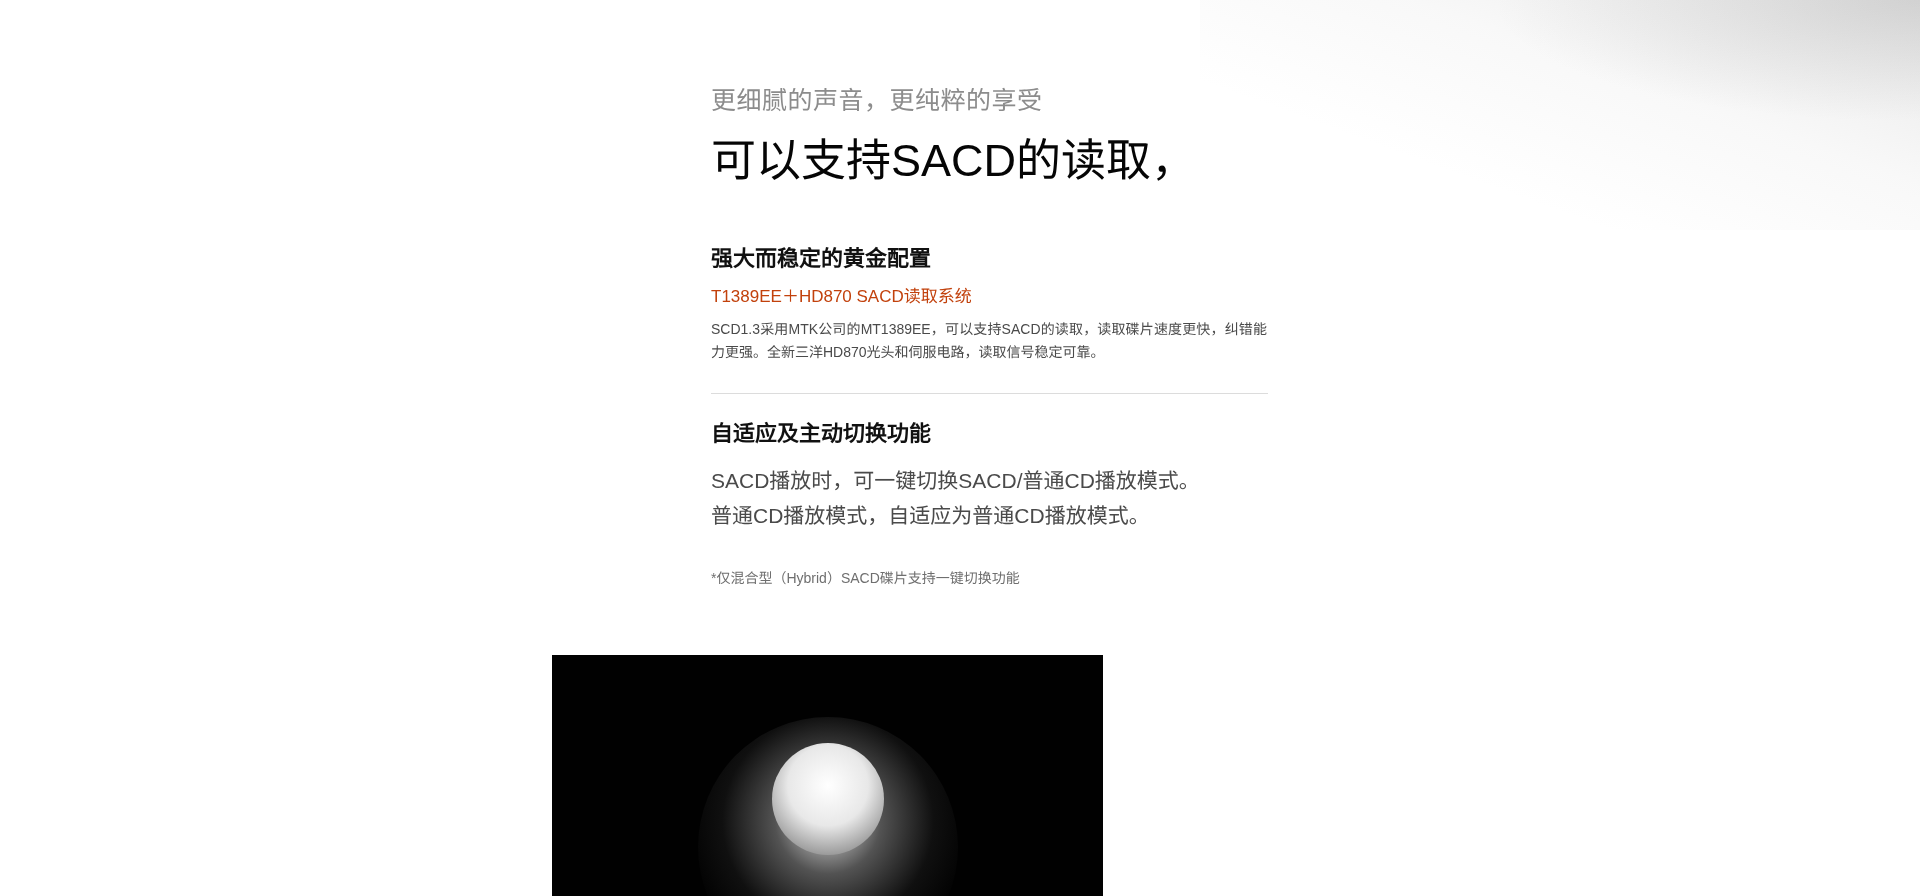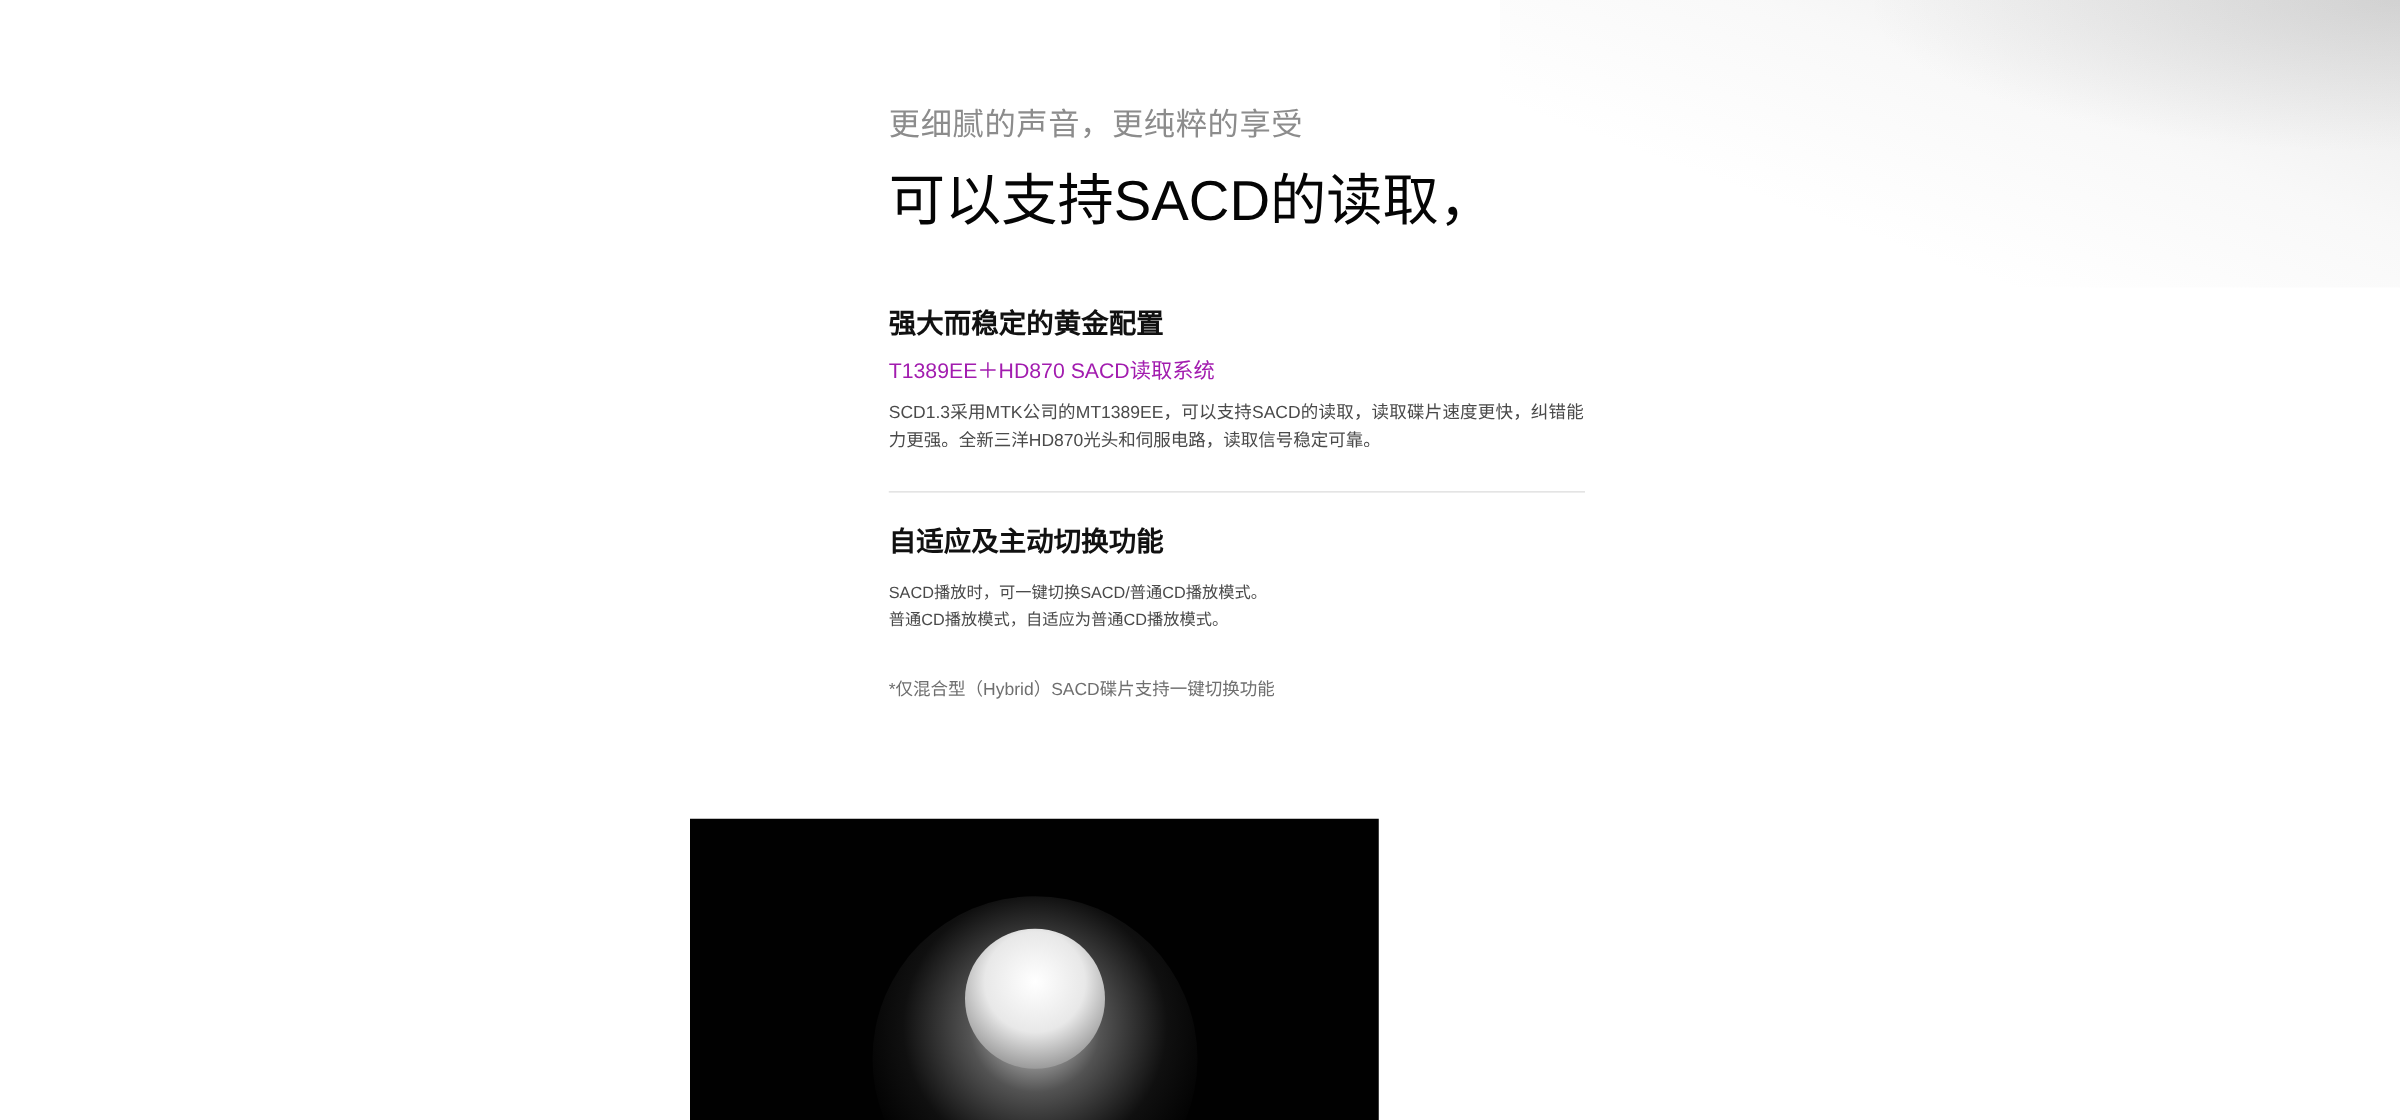--- a/index.html
+++ b/index.html
@@ -80,21 +80,21 @@
   .block-title {
     font-size: 22px;
     font-weight: 700;
     color: #111111;
     line-height: 1.5;
     margin: 0;
   }
   .block-sub {
     font-size: 17px;
     font-weight: 400;
-    color: #a21caf;
+    color: #c2410c;
     line-height: 1.55;
     margin: 0;
     padding-top: 9px;
   }
   .block-body {
     font-size: 14px;
     font-weight: 400;
     color: #4a4a4a;
     line-height: 1.68;
     margin: 0;
@@ -105,21 +105,21 @@
 
   .divider {
     width: 557px;
     height: 1px;
     background: #dcdcdc;
     margin: 0;
     border: 0;
   }
 
   .block2-line {
-    font-size: 13px;
+    font-size: 21px;
     color: #4a4a4a;
     line-height: 1.7;
     margin: 0;
   }
 
   .footnote {
     font-size: 14px;
     color: #6f6f6f;
     line-height: 1.6;
     margin: 0;

